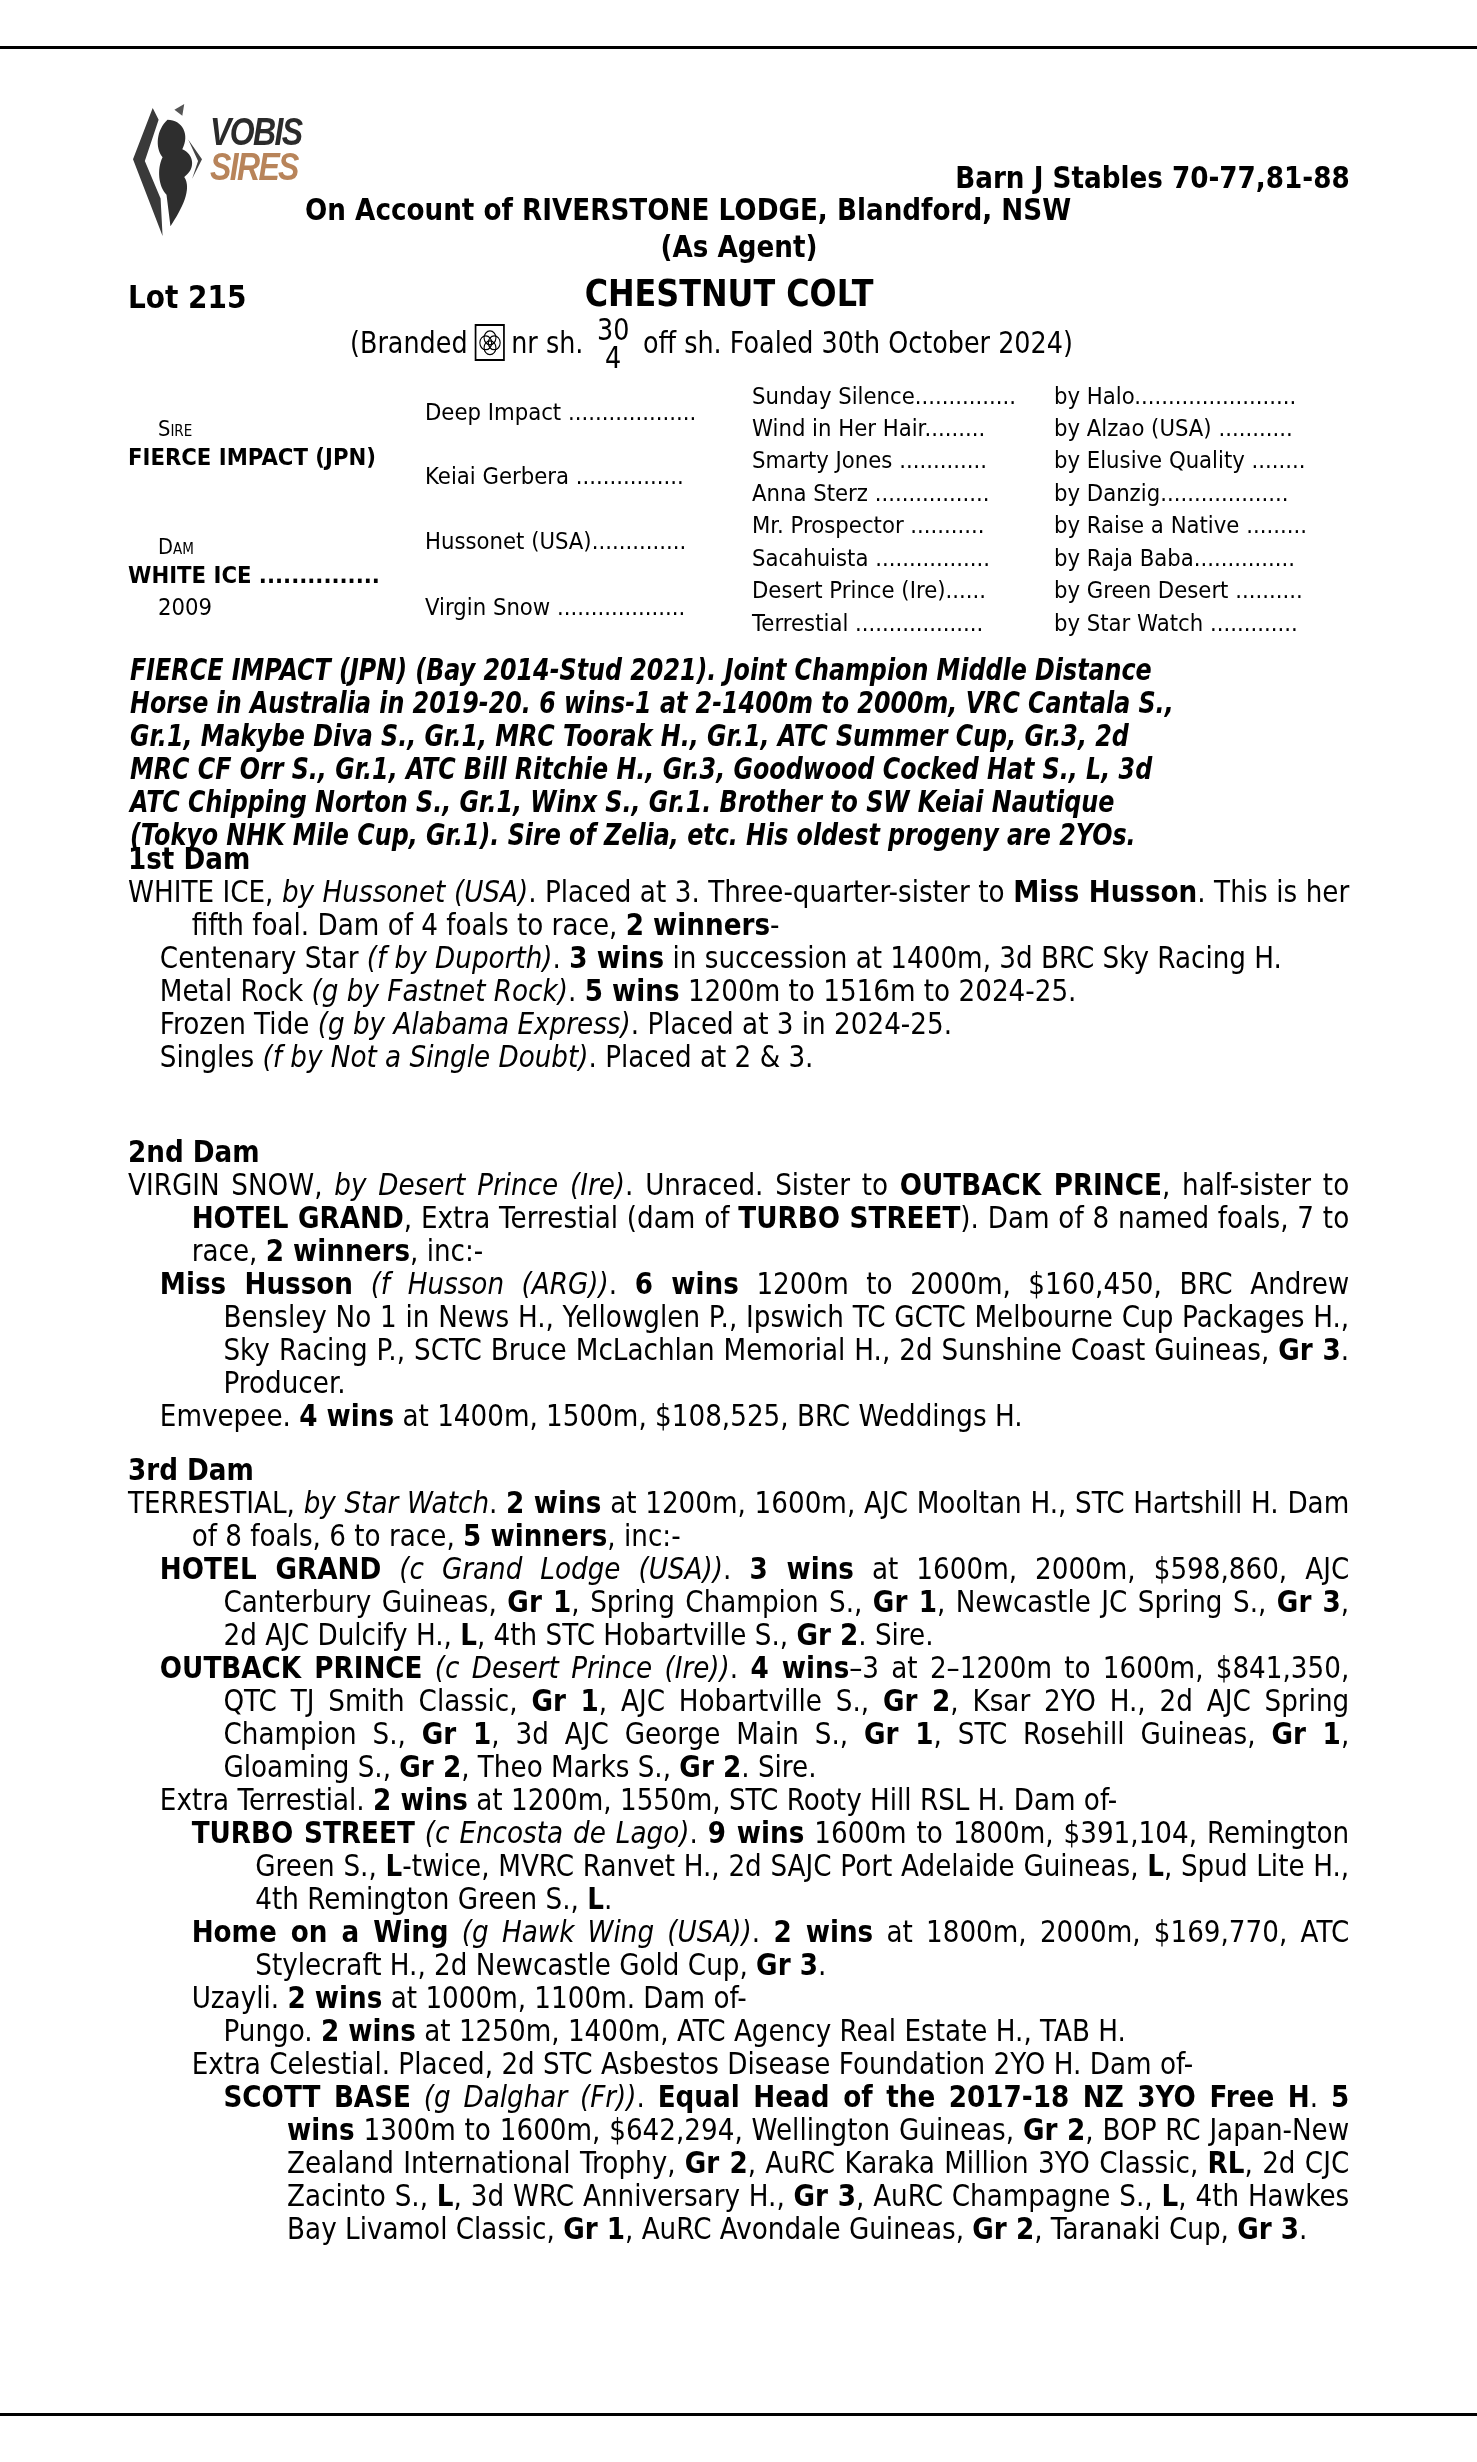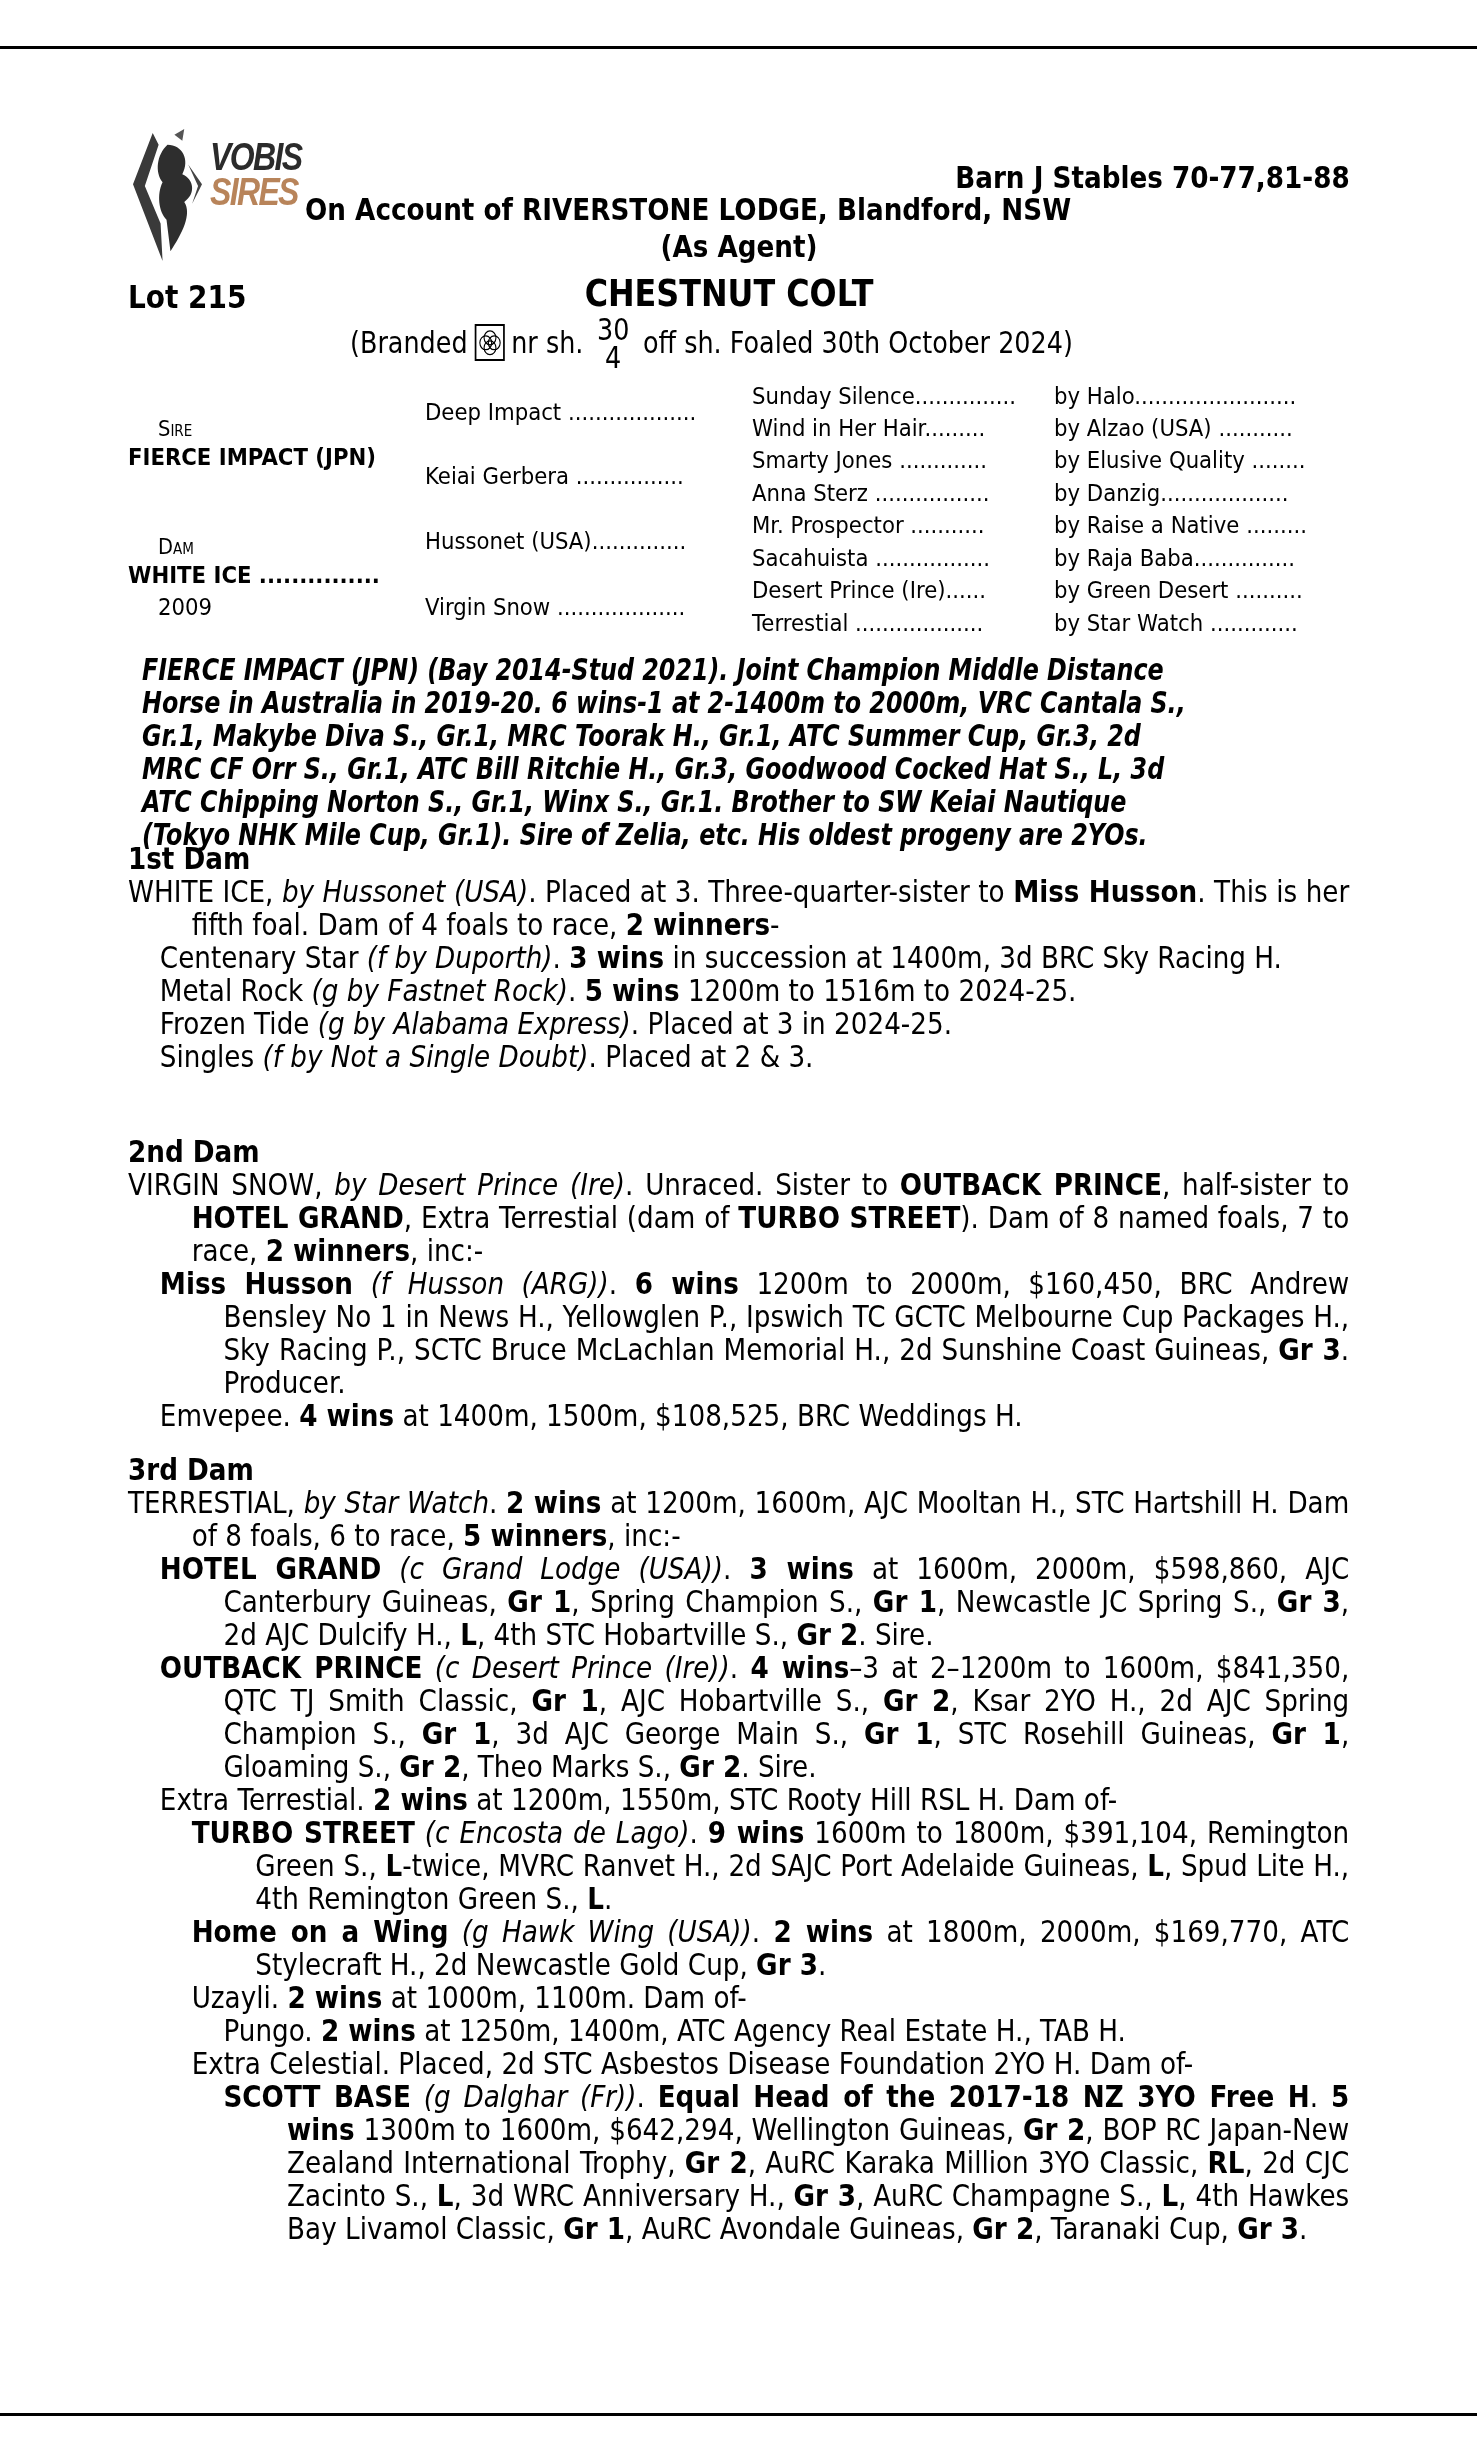--- a/index.html
+++ b/index.html
@@ -5,21 +5,21 @@
   html, body { margin: 0; padding: 0; background: #ffffff; }
   body {
     width: 1478px; height: 2463px; position: relative; overflow: hidden;
     font-family: "DejaVu Sans", sans-serif; color: #000;
   }
   .rule { position: absolute; left: 0; width: 1478px; height: 3px; background: #000; }
   .rule.top { top: 46px; }
   .rule.bottom { top: 2413px; }
 
   
-  .logo { position: absolute; left: 123px; top: 125px; width: 197px; height: 138px; }
+  .logo { position: absolute; left: 123px; top: 100px; width: 197px; height: 138px; }
   .logo-text { position: absolute; left: 87px; top: 13.8px; font-family: "Liberation Sans", sans-serif; font-weight: bold; font-style: italic; line-height: 35px; font-size: 39px; letter-spacing: -2px; transform: scaleX(0.82); transform-origin: left; }
   .logo-vobis { color: #2b2b2b; display: block; }
   .logo-sires { color: #b8845a; display: block; }
   .barn { position: absolute; right: 128px; top: 160px; font-size: 30.5px; font-weight: bold; font-family: "DejaVu Sans", sans-serif; transform: scaleX(0.86); transform-origin: right; }
   .account { position: absolute; left: 305px; top: 192px; font-size: 30.5px; font-weight: bold; transform: scaleX(0.86); transform-origin: left; white-space: nowrap; }
   .agent { position: absolute; left: 0; width: 1478px; text-align: center; top: 229px; font-size: 30.5px; font-weight: bold; transform: scaleX(0.86); }
   .lot { position: absolute; left: 128px; top: 278px; font-size: 32.5px; font-weight: bold; transform: scaleX(0.86); transform-origin: left; }
   .colour-sex { position: absolute; left: 0; width: 1458px; text-align: center; top: 272px; font-size: 37px; font-weight: bold; transform: scaleX(0.86); }
   .brand-line { position: absolute; left: 350px; top: 315px; font-size: 29.6px; transform: scaleX(0.86); transform-origin: left; white-space: nowrap; display: flex; align-items: center; }
   .brand-box { display: inline-block; width: 35px; height: 37px; border: 2px solid #000; margin: 0 7.9px; position: relative; box-sizing: border-box; }
@@ -28,21 +28,21 @@
 
   
   .ped { position: absolute; left: 128px; top: 384px; width: 1221px; height: 261px; font-size: 23.6px; }
   .ped .cell { position: absolute; white-space: nowrap; transform: scaleX(0.9); transform-origin: left; }
   .ped .label-sc { font-size: 21.7px; }
   .ped .bold { font-weight: bold; }
 
   
   .text { position: absolute; left: 128px; width: 1221px; font-size: 30.5px; line-height: 33px; }
   .text .line { white-space: nowrap; transform-origin: left; }
-  .sire-para { top: 653px; left: 142px; font-weight: bold; font-style: italic; line-height: 33px; font-size: 30.5px; }
+  .sire-para { top: 653px; left: 130px; font-weight: bold; font-style: italic; line-height: 33px; font-size: 30.5px; }
   .sec-h { font-weight: bold; font-size: 30.5px; }
   .b { font-weight: bold; }
   .i { font-style: italic; }
   .hang1 { padding-left: 74px; text-indent: -74px; }
   .ind1 { padding-left: 37px; }
   .ind2 { padding-left: 74px; }
   .ind3 { padding-left: 111px; }
   .block { text-align: justify; text-align-last: left; }
   .squeeze { transform: scaleX(0.86); transform-origin: left; width: 116.3%; }
 </style>

